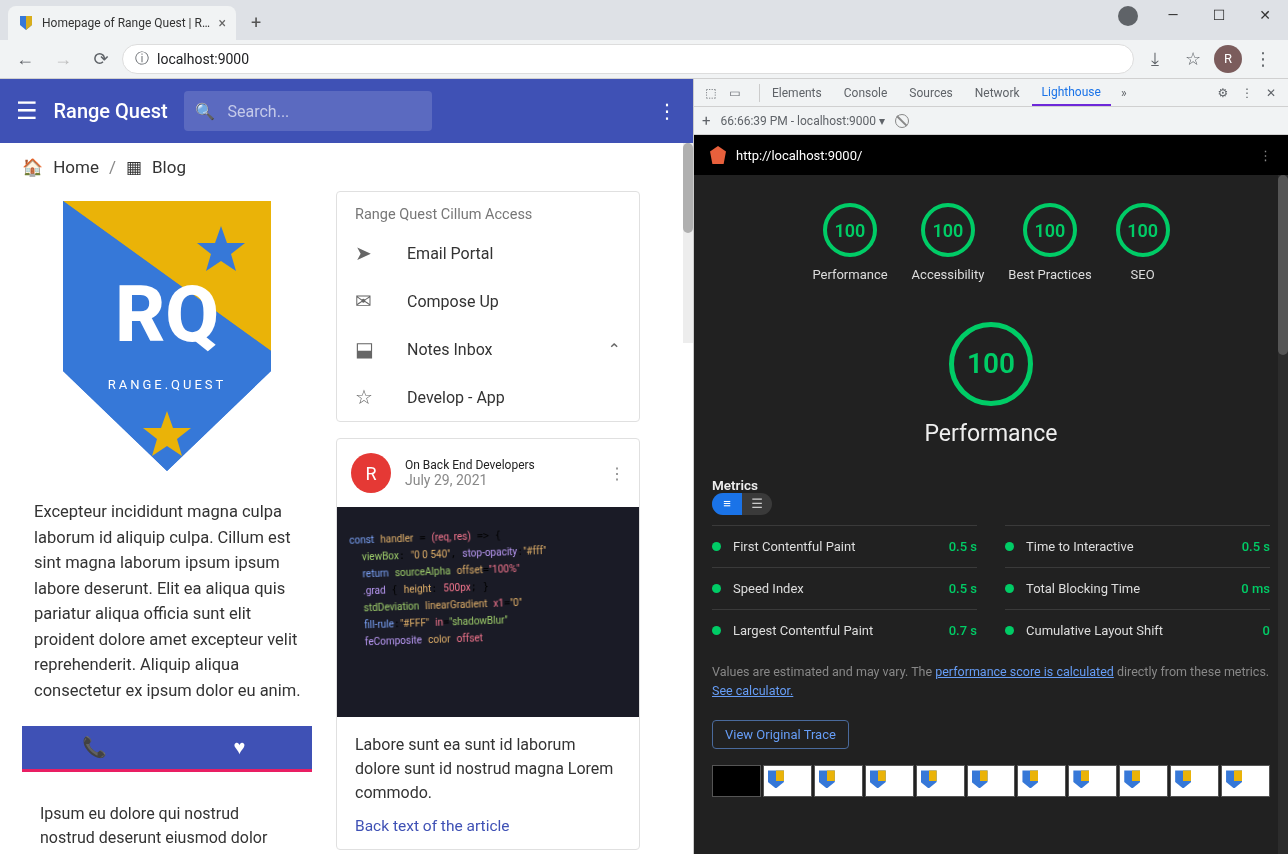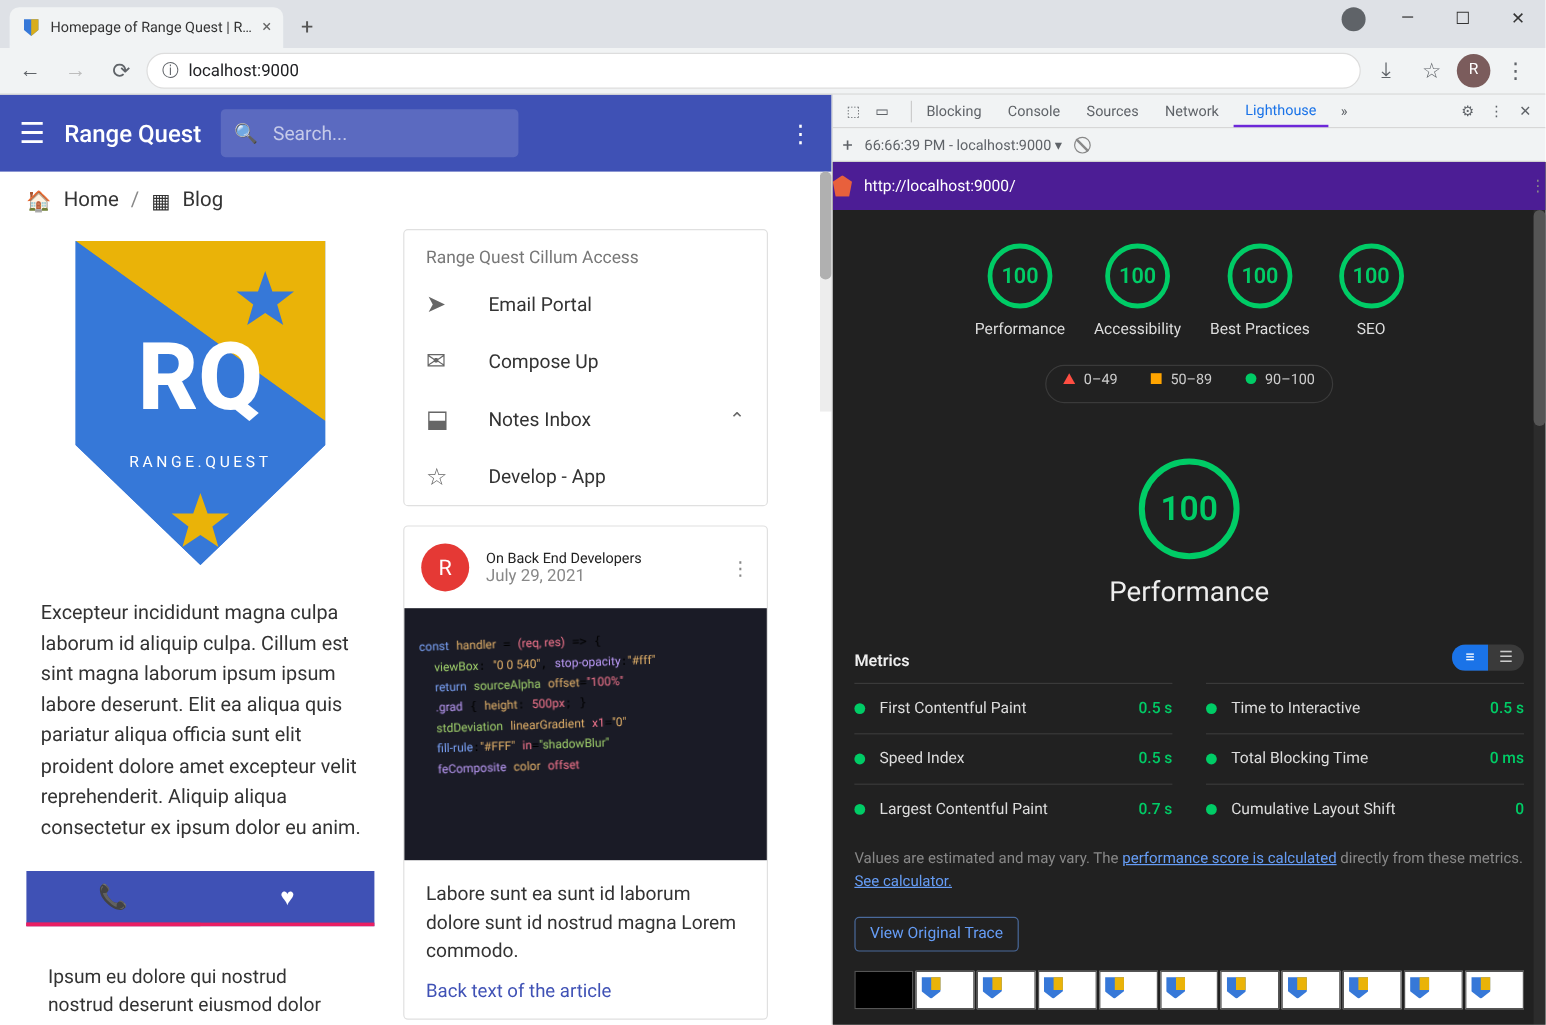--- a/index.html
+++ b/index.html
@@ -92,21 +92,21 @@
 .dt-tabs .spacer { flex: 1; }
 .dt-icon { width: 22px; display: flex; justify-content: center; cursor: pointer; }
 
 .dt-sub { height: 28px; background: #f1f3f4; border-bottom: 1px solid #d0d0d0; display: flex; align-items: center; padding: 0 8px; gap: 10px; font-size: 12px; color: #5f6368; }
 .dt-sub .plus { font-size: 15px; cursor: pointer; }
 .dt-sub .dd { display: flex; align-items: center; gap: 3px; cursor: pointer; }
 .dt-sub .noentry { width: 14px; height: 14px; border: 1.5px solid #888; border-radius: 50%; position: relative; }
 .dt-sub .noentry::after { content:''; position:absolute; width: 14px; height: 1.5px; background:#888; top: 5px; left: -1px; transform: rotate(45deg); }
 
 .lh-report { flex: 1; background: #212121; color: #e8e8e8; overflow-y: auto; position: relative; }
-.lh-header { height: 40px; background: #4c1d95; display: flex; align-items: center; padding: 0 0; gap: 10px; font-size: 13px; }
+.lh-header { height: 40px; background: #000000; display: flex; align-items: center; padding: 0 16px; gap: 10px; font-size: 13px; }
 .lh-logo { width: 16px; height: 18px; background: #e8603c; clip-path: polygon(50% 0, 100% 30%, 85% 100%, 15% 100%, 0 30%); }
 .lh-url { flex: 1; color: #fff; }
 .lh-header-menu { color: #888; cursor: pointer; }
 
 .lh-gauges { display: flex; justify-content: center; gap: 24px; padding: 28px 16px 20px; }
 .gauge { display: flex; flex-direction: column; align-items: center; gap: 10px; }
 .gauge-ring { width: 54px; height: 54px; border: 4px solid #00cc66; border-radius: 50%; display: flex; align-items: center; justify-content: center; font-size: 18px; font-weight: 600; color: #00cc66; }
 .gauge-ring.pwa { border-color: #00cc66; background: #00cc66; color: #fff; position: relative; }
 .gauge-ring.pwa::before { content: '✓'; font-size: 26px; }
 .pwa-badge { position: absolute; top: -16px; font-size: 9px; font-weight: 700; color: #5c6bc0; }
@@ -116,21 +116,21 @@
 .lh-legend { display: flex; justify-content: center; gap: 28px; padding: 8px 0 16px; font-size: 12px; color: #ccc; border: 1px solid #3a3a3a; border-radius: 22px; width: 240px; margin: 0 auto 28px; height: 32px; align-items: center; }
 .lh-legend .item { display: flex; align-items: center; gap: 7px; }
 .tri { width: 0; height: 0; border-left: 5px solid transparent; border-right: 5px solid transparent; border-bottom: 9px solid #ff4e42; }
 .sq { width: 9px; height: 9px; background: #ffa400; }
 .circ { width: 9px; height: 9px; background: #00cc66; border-radius: 50%; }
 
 .lh-big { display: flex; flex-direction: column; align-items: center; padding: 18px 0 22px; }
 .big-ring { width: 84px; height: 84px; border: 5px solid #00cc66; border-radius: 50%; display: flex; align-items: center; justify-content: center; font-size: 28px; font-weight: 600; color: #00cc66; }
 .big-label { font-size: 23px; color: #eee; margin-top: 14px; }
 
-.metrics-head { display: flex; align-items: flex-end; justify-content: space-between; padding: 8px 18px 10px; }
+.metrics-head { display: flex; align-items: flex-start; justify-content: space-between; padding: 8px 18px 10px; flex-direction: column; }
 .metrics-head .t { font-size: 13.5px; font-weight: 600; color: #eee; }
 .toggle-group { display: flex; background: #3a3a3a; border-radius: 14px; height: 22px; overflow: hidden; }
 .toggle-btn { width: 30px; display: flex; align-items: center; justify-content: center; font-size: 13px; color: #ccc; cursor: pointer; }
 .toggle-btn.active { background: #1a73e8; color: #fff; }
 
 .metrics-grid { display: grid; grid-template-columns: 1fr 1fr; gap: 0 28px; padding: 0 18px; }
 .metric-row { display: flex; align-items: center; height: 42px; border-top: 1px solid #3a3a3a; font-size: 13px; }
 .metric-row .dot { width: 9px; height: 9px; background: #00cc66; border-radius: 50%; margin-right: 12px; }
 .metric-row .name { flex: 1; color: #ddd; }
 .metric-row .val { color: #00cc66; font-weight: 500; }
@@ -286,21 +286,21 @@
     <div class="left-scroll">
         <div class="thumb"></div>
       </div>
   </div>
 
   <div class="right-pane">
     <div class="dt-tabs">
       <span class="dt-icon">⬚</span>
       <span class="dt-icon">▭</span>
       <span style="width:12px;border-right:1px solid #ccc;height:18px;"></span>
-      <span class="dt-tab">Blocking</span>
+      <span class="dt-tab">Elements</span>
       <span class="dt-tab">Console</span>
       <span class="dt-tab">Sources</span>
       <span class="dt-tab">Network</span>
       <span class="dt-tab active">Lighthouse</span>
       <span class="dt-icon">»</span>
       <span class="spacer"></span>
       <span class="dt-icon">⚙</span>
       <span class="dt-icon">⋮</span>
       <span class="dt-icon">✕</span>
     </div>
@@ -332,34 +332,20 @@
         <div class="gauge">
           <div class="gauge-ring">100</div>
           <div class="gauge-label">Best Practices</div>
         </div>
         <div class="gauge">
           <div class="gauge-ring">100</div>
           <div class="gauge-label">SEO</div>
         </div>
       </div>
 
-      <div class="lh-legend">
-        <div class="item">
-            <span class="tri"></span>
-            <span>0–49</span>
-          </div>
-        <div class="item">
-            <span class="sq"></span>
-            <span>50–89</span>
-          </div>
-        <div class="item">
-            <span class="circ"></span>
-            <span>90–100</span>
-          </div>
-      </div>
 
       <div class="lh-big">
         <div class="big-ring">100</div>
         <div class="big-label">Performance</div>
       </div>
 
       <div class="metrics-head">
         <span class="t">Metrics</span>
         <div class="toggle-group">
           <div class="toggle-btn active">≡</div>

